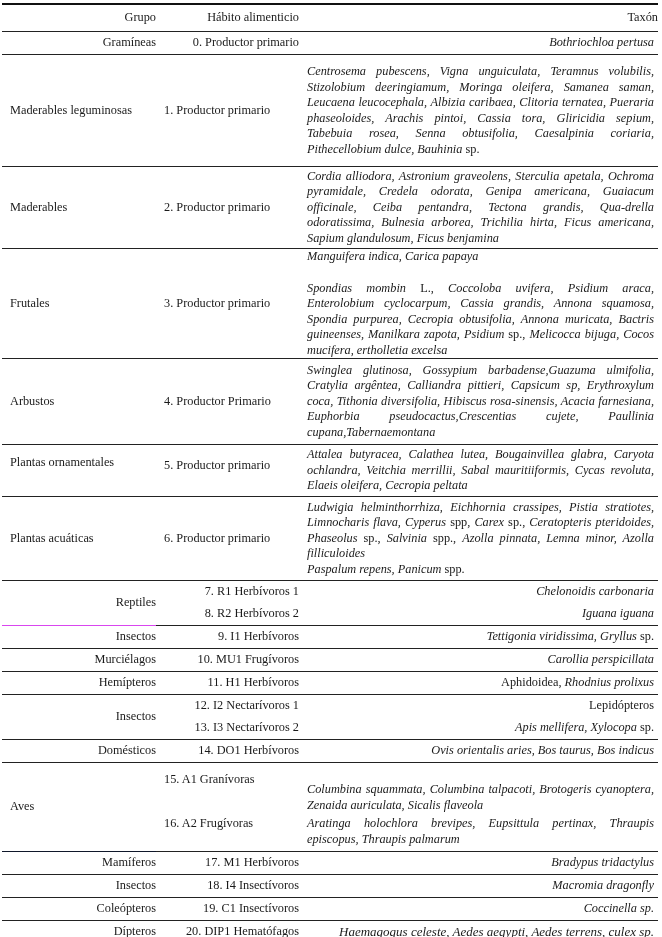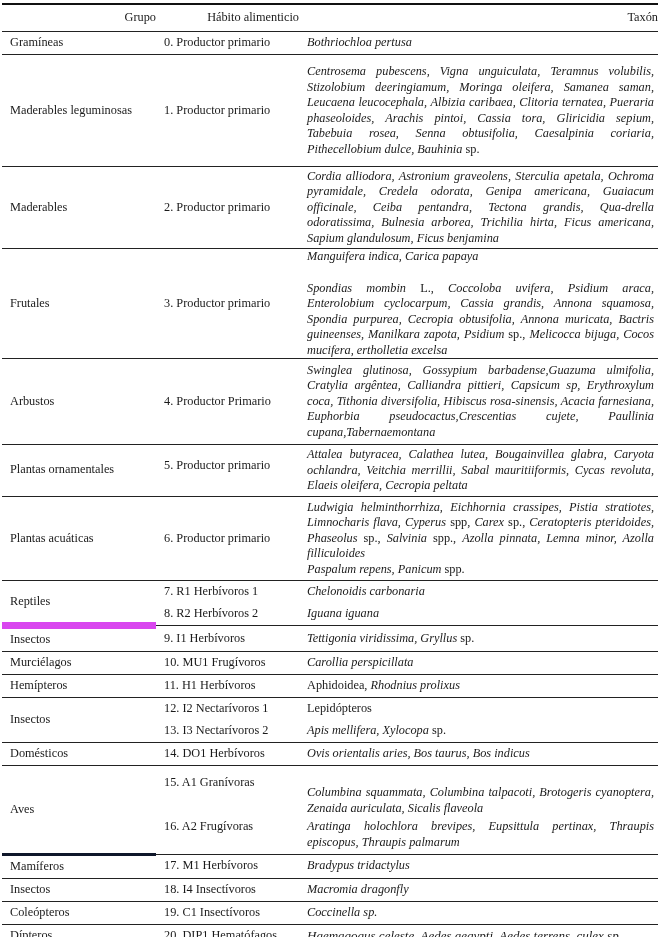--- a/index.html
+++ b/index.html
@@ -18,21 +18,21 @@
     col.c3 { width: 359px; }
     td, th {
       padding: 0 0 0 8px; vertical-align: middle; font-weight: normal; text-align: left;
       line-height: 15.5px;
     }
     th { height: 26px; border-bottom: 1px solid #222; text-align: right; }
     tr.grp-end td { border-bottom: 1px solid #222; }
     td.tax { padding-right: 4px; }
     td.tax .just { text-align: justify; text-align-last: left; font-family: Liberation Serif, serif; }
     .it { font-style: italic; }
-    .single td { height: 22px; }
+    .single td { height: 22px; text-align: right; }
   </style>
 </head>
 <body>
 
 <div class="topline"></div>
 
 <table>
   <colgroup>
       <col class="c1">
       <col class="c2">
@@ -80,38 +80,38 @@
 
     <tr class="grp-end" style="height:86px">
       <td>Arbustos</td>
       <td>4. Productor Primario</td>
       <td class="tax">
         <div class="just it">Swinglea glutinosa, Gossypium barbadense,Guazuma ulmifolia, Cratylia argêntea, Calliandra pittieri, Capsicum sp, Erythroxylum coca, Tithonia diversifolia, Hibiscus rosa-sinensis, Acacia farnesiana, Euphorbia pseudocactus,Crescentias cujete, Paullinia cupana,Tabernaemontana</div>
       </td>
     </tr>
 
     <tr class="grp-end" style="height:52px">
-      <td style="vertical-align:top;padding-top:17px">Plantas ornamentales</td>
+      <td style="vertical-align:top;padding-top:10px">Plantas ornamentales</td>
       <td style="vertical-align:top;padding-top:13px">5. Productor primario</td>
       <td class="tax">
         <div class="just it">Attalea butyracea, Calathea lutea, Bougainvillea glabra, Caryota ochlandra, Veitchia merrillii, Sabal mauritiiformis, Cycas revoluta, Elaeis oleifera, Cecropia peltata</div>
       </td>
     </tr>
 
     <tr class="grp-end" style="height:84px">
       <td>Plantas acuáticas</td>
       <td>6. Productor primario</td>
       <td class="tax">
         <div class="just"><span class="it">Ludwigia helminthorrhiza, Eichhornia crassipes, Pistia stratiotes, Limnocharis flava, Cyperus</span><span> spp, </span><span class="it">Carex</span><span> sp., </span><span class="it">Ceratopteris pteridoides, Phaseolus</span><span> sp., </span><span class="it">Salvinia</span><span> spp., </span><span class="it">Azolla pinnata, Lemna minor, Azolla filliculoides</span></div>
         <div><span class="it">Paspalum repens, Panicum</span><span> spp.</span></div>
       </td>
     </tr>
 
     <tr class="single">
-      <td rowspan="2" style="border-bottom:7px solid #d946ef">Reptiles</td>
+      <td rowspan="2" style="border-bottom:1px solid #d946ef">Reptiles</td>
       <td>7. R1 Herbívoros 1</td>
       <td class="tax it">Chelonoidis carbonaria</td>
     </tr>
     <tr class="grp-end single">
       <td>8. R2 Herbívoros 2</td>
       <td class="tax it">Iguana iguana</td>
     </tr>
 
     <tr class="grp-end single">
       <td>Insectos</td>
@@ -141,21 +141,21 @@
       <td class="tax"><span class="it">Apis mellifera, Xylocopa</span><span> sp.</span></td>
     </tr>
 
     <tr class="grp-end single">
       <td>Domésticos</td>
       <td>14. DO1 Herbívoros</td>
       <td class="tax it">Ovis orientalis aries, Bos taurus, Bos indicus</td>
     </tr>
 
     <tr style="height:38px">
-      <td rowspan="2" style="border-bottom:3px solid #0f172a">Aves</td>
+      <td rowspan="2" style="border-bottom:1px solid #0f172a">Aves</td>
       <td style="vertical-align:top;padding-top:9px">15. A1 Granívoras</td>
       <td class="tax" style="vertical-align:top;padding-top:19px">
           <div class="just it">Columbina squammata, Columbina talpacoti, Brotogeris cyanoptera, Zenaida auriculata,    Sicalis flaveola</div>
         </td>
     </tr>
     <tr class="grp-end" style="height:38px">
       <td style="vertical-align:top;padding-top:3px">16. A2 Frugívoras</td>
       <td class="tax" style="vertical-align:top;padding-top:3px">
           <div class="just it">Aratinga holochlora brevipes, Eupsittula pertinax, Thraupis episcopus, Thraupis palmarum</div>
         </td>

